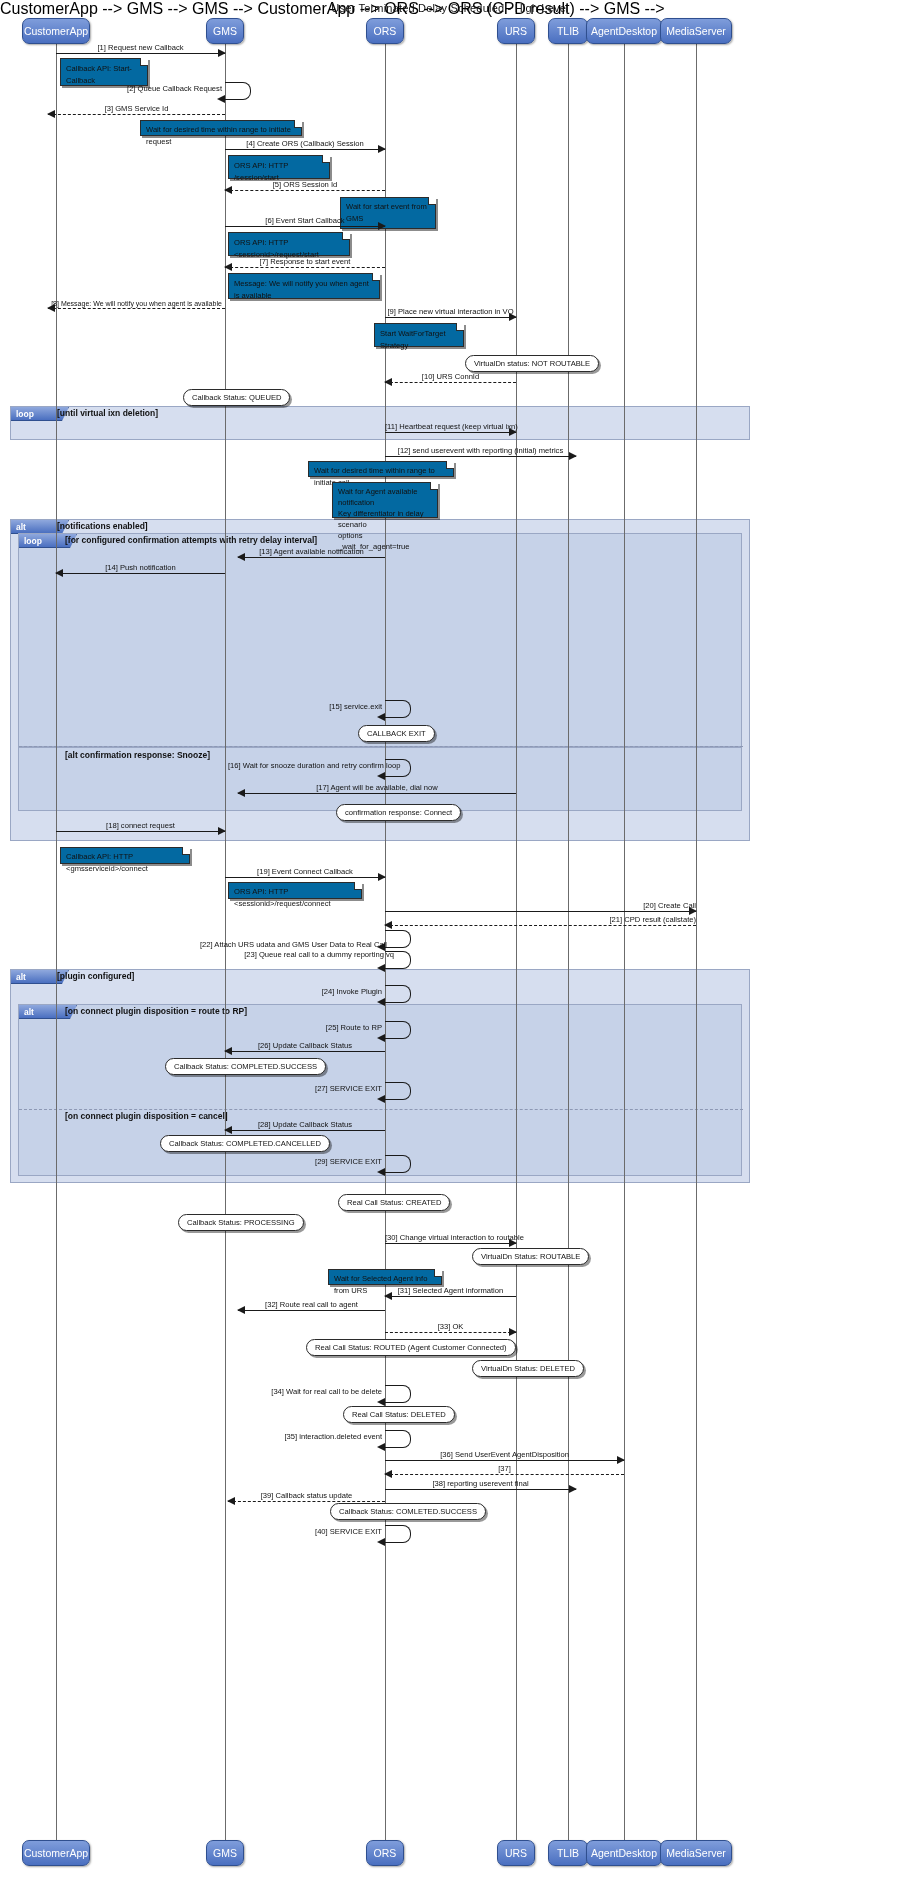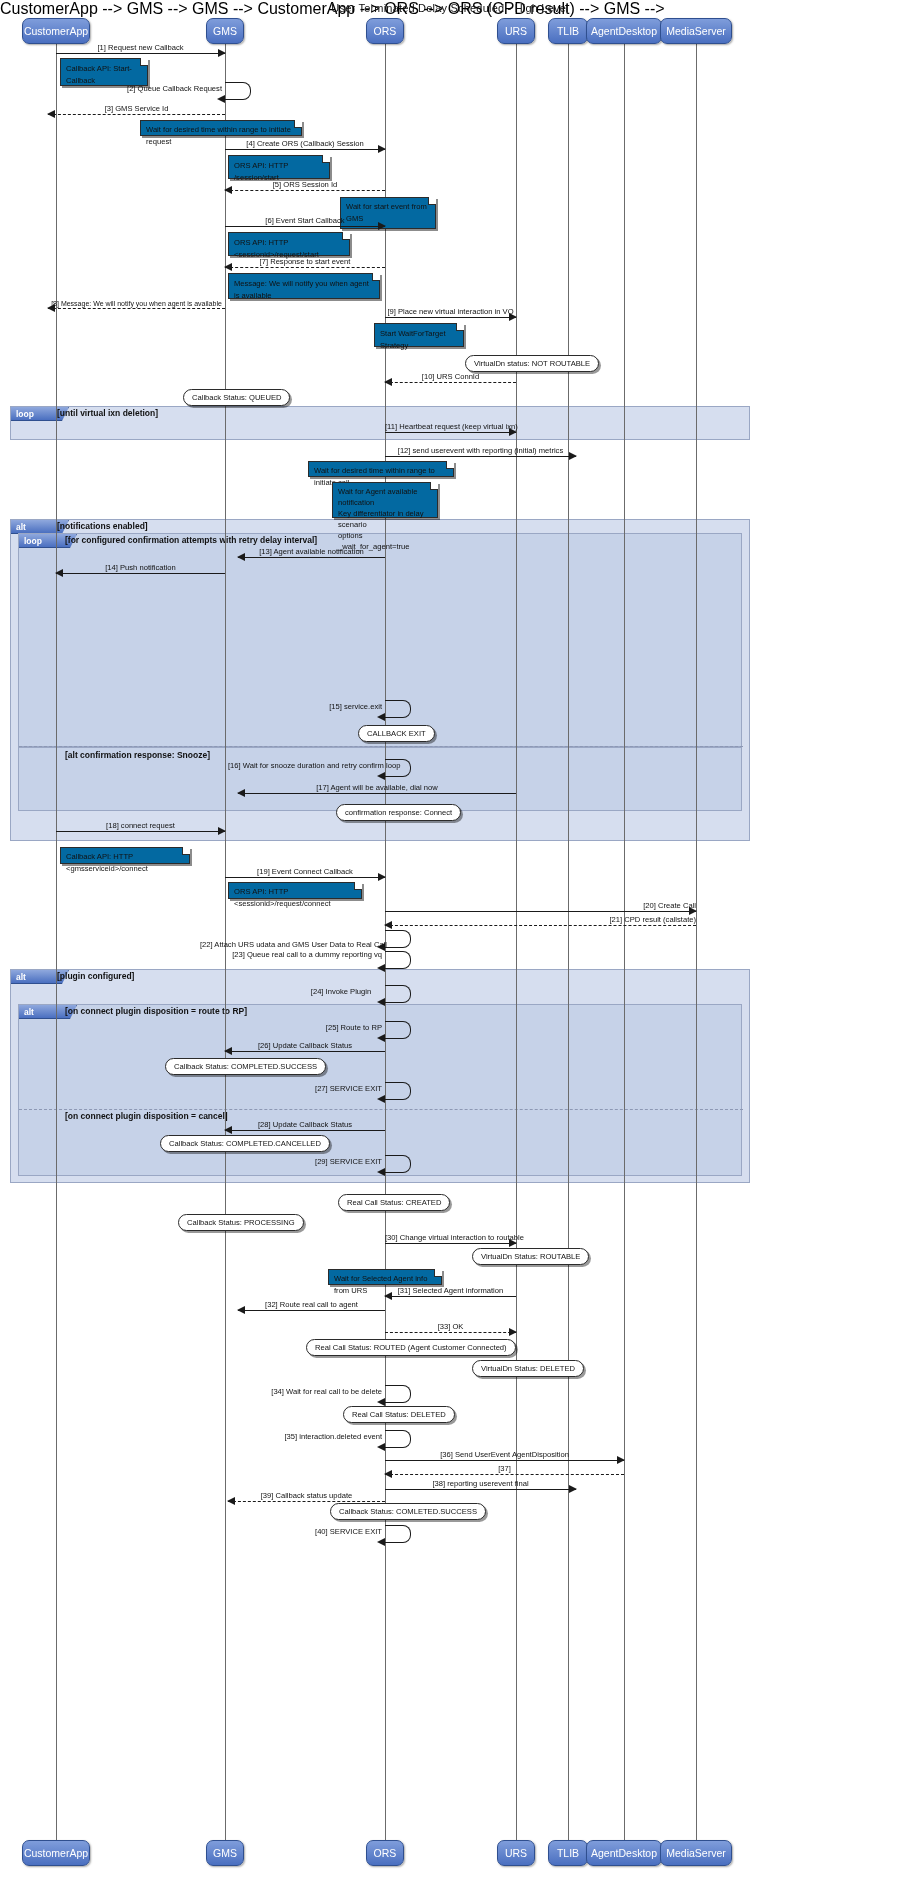--- a/index.html
+++ b/index.html
@@ -290,27 +290,27 @@
   
   <div class="selfmsg" style="left:385px;top:930px;">
     <div class="head"></div>
   </div>
   <div class="selflabel" style="left:200px;top:940px;width:182px;">[22] Attach URS udata and GMS User Data to Real Call</div>
 
   
   <div class="selfmsg" style="left:385px;top:951px;">
     <div class="head"></div>
   </div>
-  <div class="selflabel" style="left:220px;top:950px;width:162px;">[23] Queue real call to a dummy reporting vq</div>
+  <div class="selflabel" style="left:232px;top:950px;width:162px;">[23] Queue real call to a dummy reporting vq</div>
 
   
   <div class="selfmsg" style="left:385px;top:985px;">
     <div class="head"></div>
   </div>
-  <div class="selflabel" style="left:300px;top:987px;width:82px;text-align:center;">[24] Invoke Plugin</div>
+  <div class="selflabel" style="left:300px;top:987px;width:82px;">[24] Invoke Plugin</div>
 
   
   <div class="selfmsg" style="left:385px;top:1021px;">
     <div class="head"></div>
   </div>
   <div class="selflabel" style="left:300px;top:1023px;width:82px;">[25] Route to RP</div>
 
   
   <div class="msg" style="left:225px;top:1051px;width:160px;">
     <div class="line"></div>

